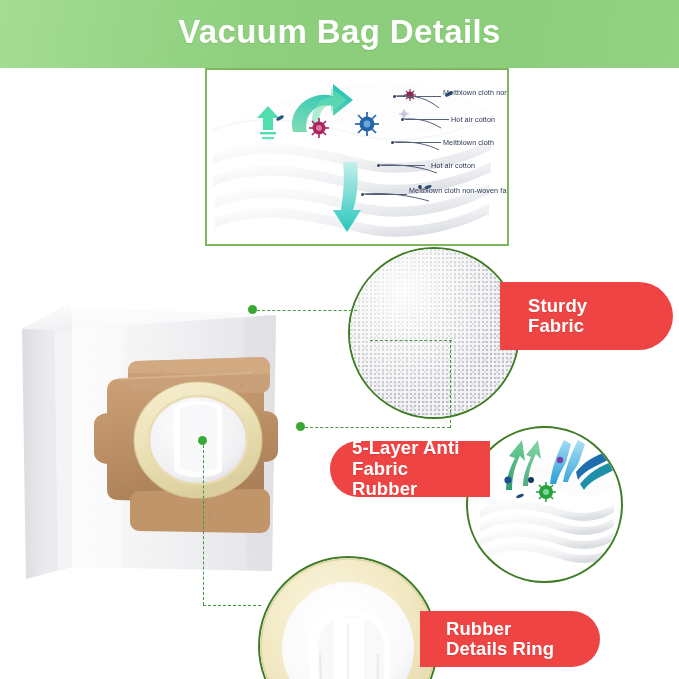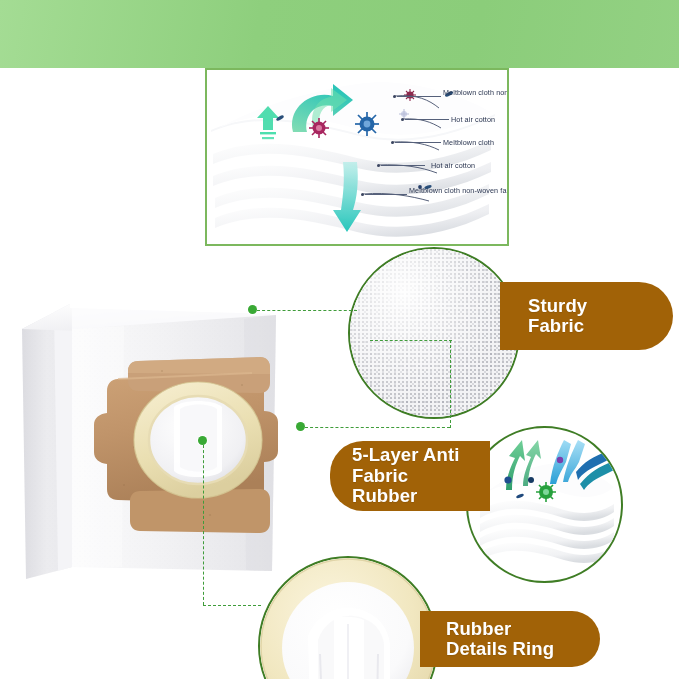--- a/index.html
+++ b/index.html
@@ -99,39 +99,39 @@
     background-size:4px 4px, 6px 6px;
   }
   .fabric-sheen{
     position:absolute; inset:0;
     background:radial-gradient(ellipse at 32% 26%, rgba(255,255,255,.92), rgba(255,255,255,0) 62%);
   }
 
   
   .pill{
     position:absolute;
-    background:#a16207;
+    background:#ef4444;
     color:#ffffff;
     font-weight:bold;
     font-size:18.5px;
     line-height:20.5px;
     box-sizing:border-box;
     display:flex;
     flex-direction:column;
     justify-content:center;
     letter-spacing:.1px;
     text-shadow:0 1px 1px rgba(0,0,0,.10);
   }
   #pill-fabric{
     left:500px; top:282px; width:173px; height:68px;
     border-radius:0 34px 34px 0;
     padding-left:28px;
   }
   #pill-layers{
-    left:330px; top:441px; width:160px; height:70px;
+    left:330px; top:441px; width:160px; height:56px;
     border-radius:33px 0 0 33px;
     padding-left:22px;
   }
   #pill-ring{
     left:420px; top:611px; width:180px; height:56px;
     border-radius:0 28px 28px 0;
     padding-left:26px;
   }
   .pill span{display:block;}
 
@@ -152,20 +152,21 @@
     width:0;
     border-left:1.6px dashed #3f9c3a;
   }
 </style>
 </head>
 <body>
 
 <div id="page">
 
   <div id="header-banner"></div>
+  <div id="header-title">Vacuum Bag Details</div>
 
   <div id="layers-box">
 
     <svg class="layer-stack" viewBox="0 0 300 174">
       <defs>
         <linearGradient id="shtG" x1="0" y1="0" x2="1" y2="1">
           <stop offset="0%" stop-color="#ffffff"></stop>
           <stop offset="55%" stop-color="#f2f3f5"></stop>
           <stop offset="100%" stop-color="#d9dce1"></stop>
         </linearGradient>

